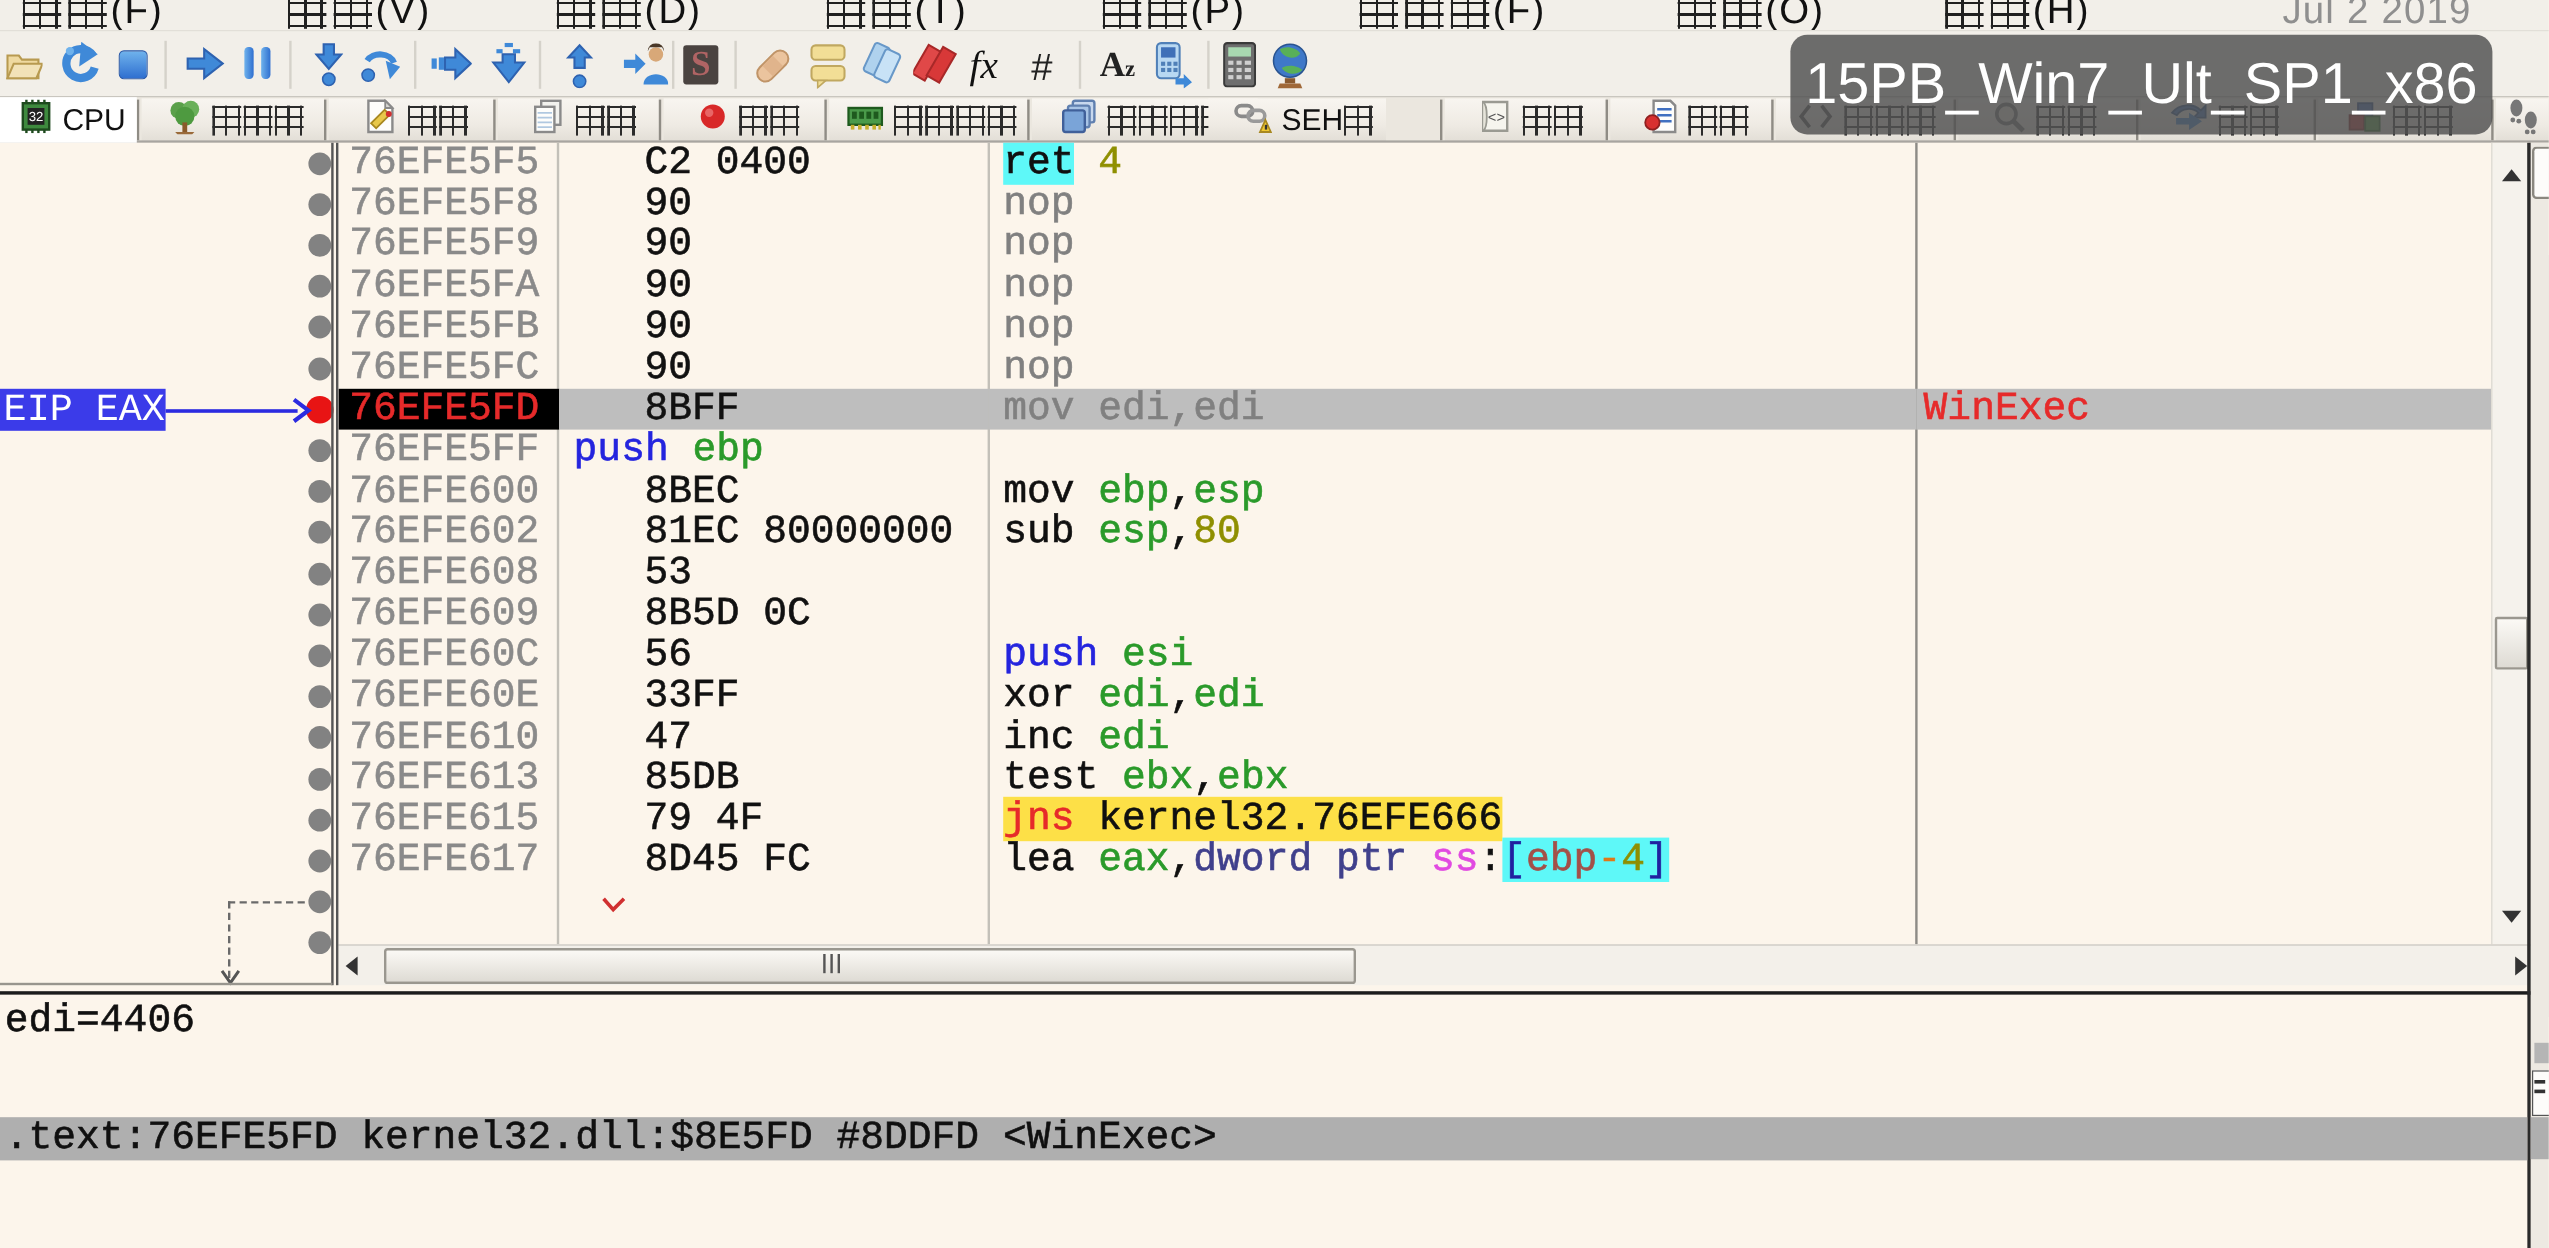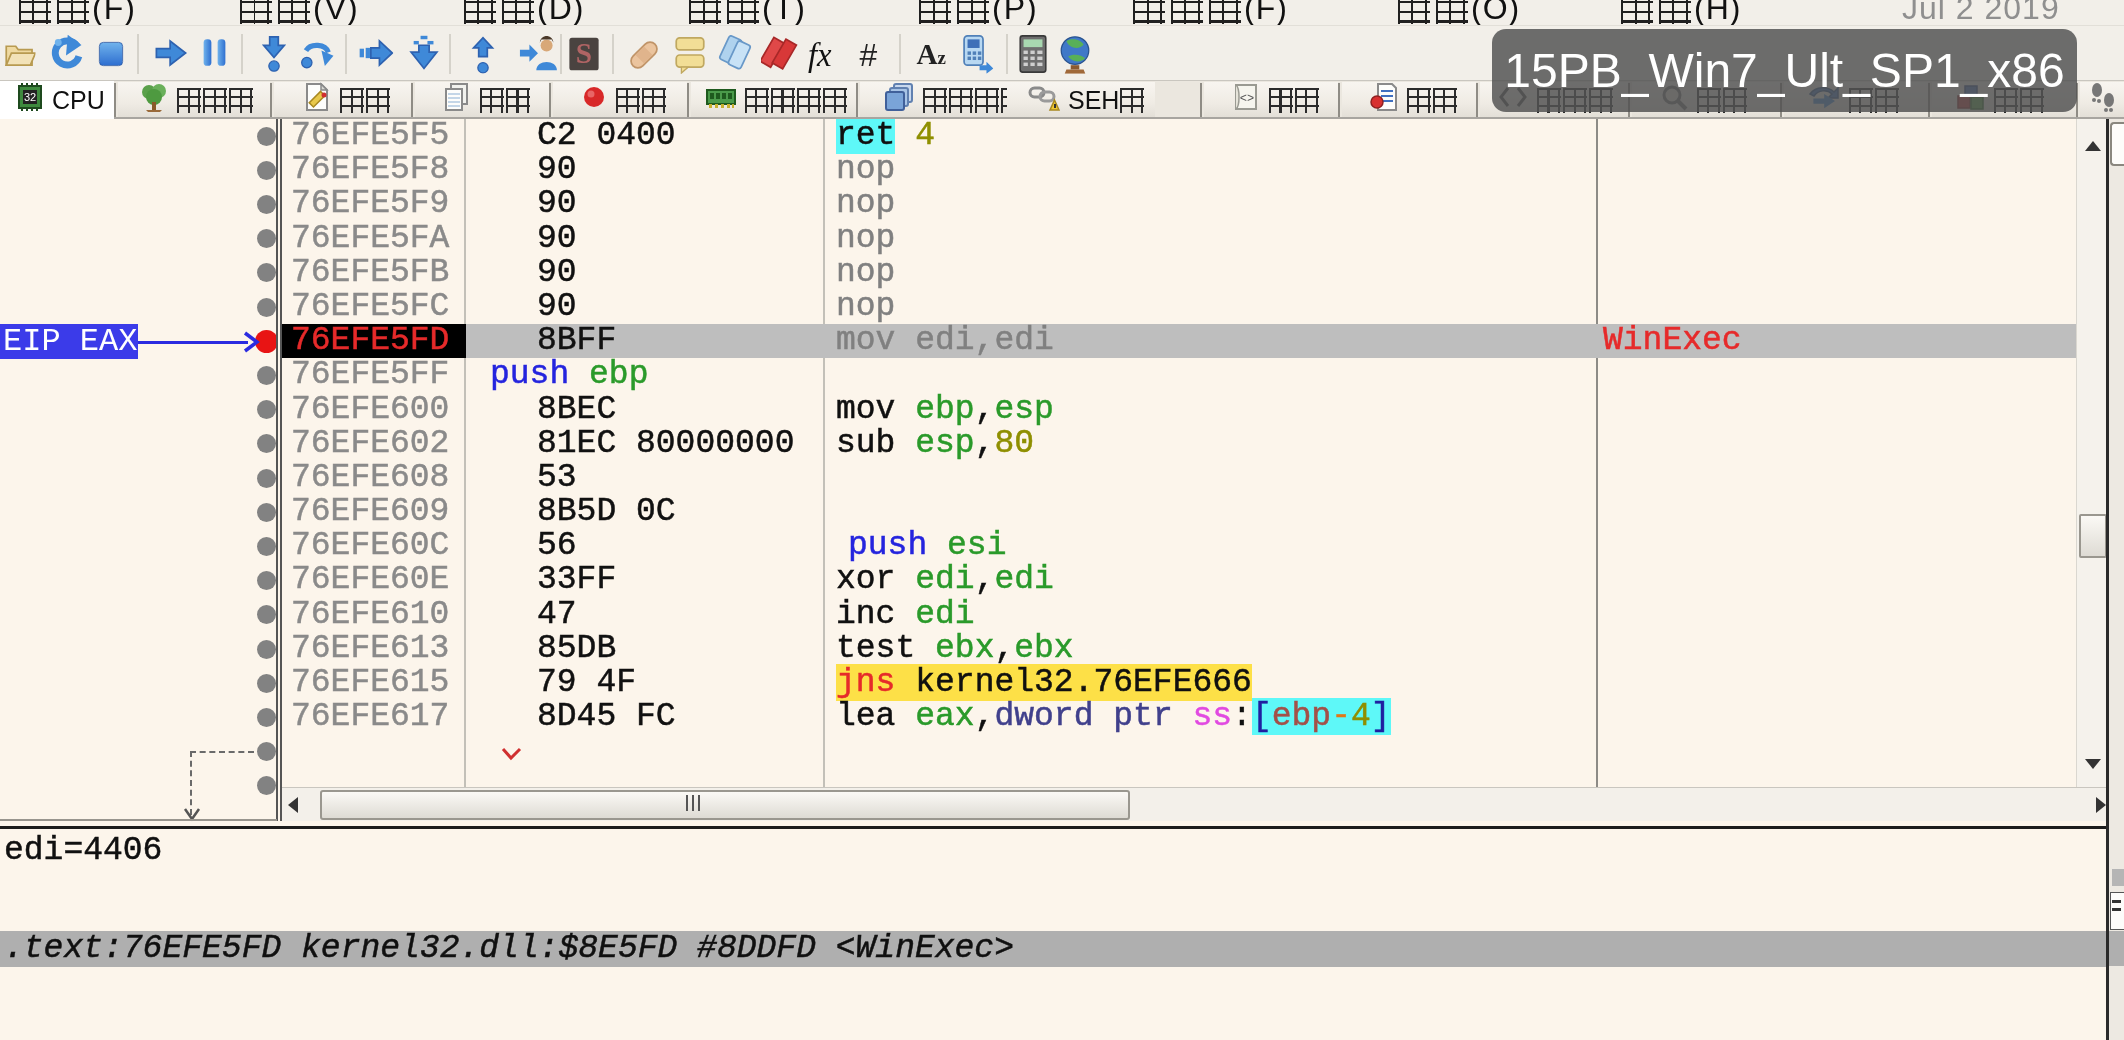--- a/index.html
+++ b/index.html
@@ -35,21 +35,21 @@
   font-family:"Liberation Mono",monospace;font-size:33px;line-height:34.2px;}
 .row{height:34.2px;display:flex;}
 .row span{white-space:pre;}
 .ca{width:184px;padding-left:9px;color:#8A8A8A;flex:0 0 auto;box-sizing:border-box;}
 .cb{width:358px;padding-left:71px;color:#111;flex:0 0 auto;box-sizing:border-box;}
 .cd{width:773px;padding-left:12px;flex:0 0 auto;box-sizing:border-box;}
 .cc{flex:1 1 auto;padding-left:6px;}
 .sel .ca{background:#000;color:#E62A2A;}
 .sel .cb,.sel .cd,.sel .cc{background:#BEBEBE;}
 .g{color:#808080;}
-.blu{color:#2424DE;margin-left:12px;}
+.blu{color:#2424DE;}
 .reg{color:#2A9A2A;}
 .imm{color:#8F8F00;}
 .blk{color:#101010;}
 .dwd{color:#40408C;}
 .seg{color:#E14AE1;}
 .mbr{color:#A35048;}
 .pls{color:#E07818;}
 .brk{color:#2020A0;}
 .cyb{background:#5EF8F8;}
 .yeb{background:#fde047;}
@@ -544,15 +544,15 @@
 <div class="abs" id="strip">
   <div style="position:absolute;left:1px;top:3px;width:14px;height:40px;background:#FDFCFA;border:2px solid #8a877f;border-radius:4px 0 0 4px;border-right:none;"></div>
   <div style="position:absolute;left:3px;top:750px;width:12px;height:17px;background:#B5B5B5;"></div>
   <div style="position:absolute;left:1px;top:773px;width:14px;height:36px;background:#FDFCFA;border:1px solid #555;"></div>
   <div style="position:absolute;left:3px;top:781px;width:9px;height:3px;background:#333;"></div>
   <div style="position:absolute;left:3px;top:789px;width:9px;height:3px;background:#333;"></div>
   <div style="position:absolute;left:0px;top:812px;width:15px;height:35px;background:#AFAFAF;"></div>
 </div>
 <div class="abs" id="info">
   <div style="position:absolute;left:4px;top:3px;">edi=4406</div>
-  <div id="statbar"><span style="padding-left:4px;font-style:italic;">.text:76EFE5FD kernel32.dll:$8E5FD #8DDFD &lt;WinExec&gt;</span></div>
+  <div id="statbar"><span style="padding-left:4px;">.text:76EFE5FD kernel32.dll:$8E5FD #8DDFD &lt;WinExec&gt;</span></div>
 </div>
 <div class="abs" id="ovl">15PB_Win7_Ult_SP1_x86</div>
 
 </body></html>

